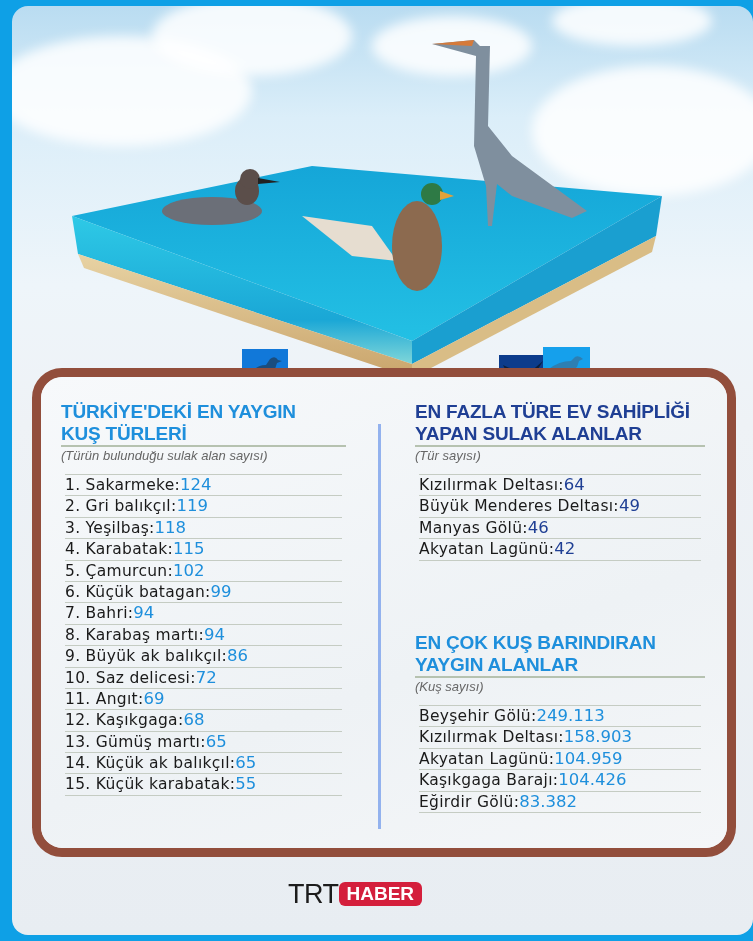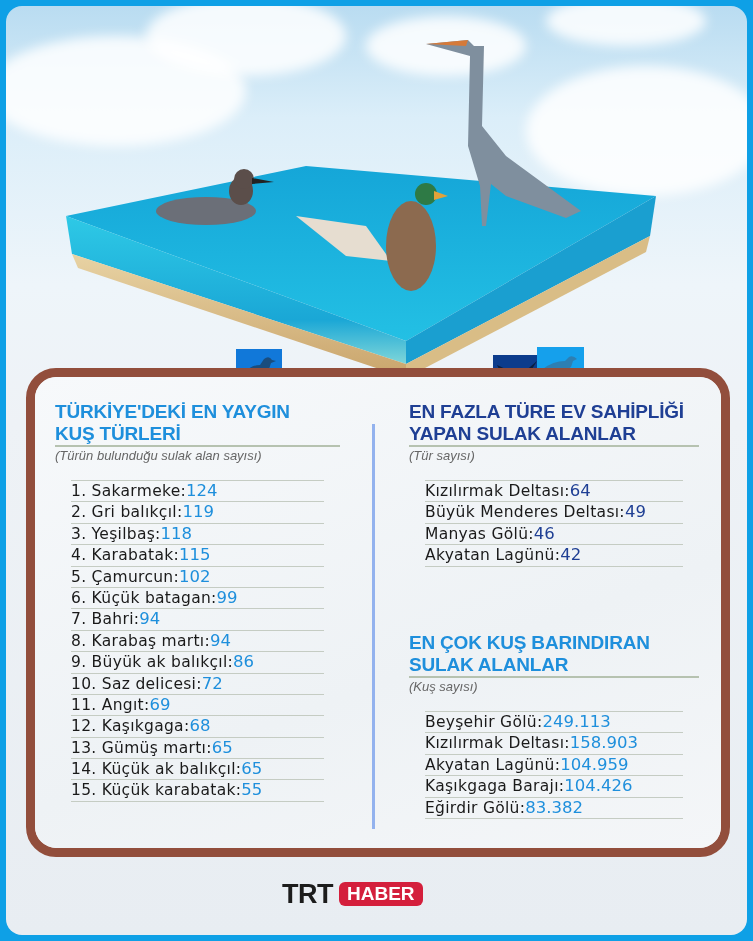--- a/index.html
+++ b/index.html
@@ -2,21 +2,21 @@
 <html><head>
   <meta charset="utf-8">
   <style>
     html, body { margin: 0; padding: 0; }
     body { width: 753px; height: 941px; overflow: hidden; font-family: "DejaVu Sans", sans-serif; }
     .frame {
       position: absolute; left: 0; top: 0; width: 753px; height: 941px;
       background: #0ea0e6; box-sizing: border-box;
     }
     .inner {
-      position: absolute; left: 6px; top: 6px; width: 741px; height: 929px;
+      position: absolute; left: 12px; top: 6px; width: 741px; height: 929px;
       border-radius: 16px; overflow: hidden;
       background: linear-gradient(180deg, #b9dcf1 0%, #dbeef9 12%, #eef5fa 30%, #eef2f6 45%, #e8edf2 100%);
     }
     .cloud { position: absolute; border-radius: 50%; background: rgba(255,255,255,0.85); filter: blur(6px); }
 
     
     .slab { position: absolute; left: 0; top: 0; width: 741px; height: 380px; }
 
     
     .tab { position: absolute; }
@@ -35,31 +35,31 @@
 
     .section { position: absolute; }
     .sec-title {
       font-family: "Liberation Sans", sans-serif; font-weight: 700; font-size: 19px; line-height: 22px;
       letter-spacing: -0.2px; margin: 0;
     }
     .sec-sub {
       font-family: "Liberation Sans", sans-serif; font-style: italic; font-size: 13px; color: #666;
       border-top: 2px solid #b6c2b0; padding-top: 1px; line-height: 16px; margin-bottom: 10px;
     }
-    .list { list-style: none; margin: 16px; padding: 0; border-top: 1px solid #c5ccc3; }
+    .list { list-style: none; margin: 4px; padding: 0; border-top: 1px solid #c5ccc3; }
     .row {
       font-family: "DejaVu Sans", sans-serif; font-size: 15.5px; line-height: 20.4px; height: 20.4px;
       color: #1a1a1a; border-bottom: 1px solid #c5ccc3; white-space: nowrap; letter-spacing: 0.3px;
     }
     .val { font-size: 16.5px; letter-spacing: 0; }
     .val-light { color: #1e8fdc; }
     .val-dark { color: #1f3f94; }
 
     .logo { position: absolute; left: 282px; top: 876px; height: 36px; display: flex; align-items: center; }
-    .logo-trt { font-family: "Liberation Sans", sans-serif; font-weight: 700; font-size: 27px; color: #1c1c1c; letter-spacing: -0.5px; margin-right: 6px; }
+    .logo-trt { font-family: "Liberation Sans", sans-serif; font-weight: 400; font-size: 27px; color: #1c1c1c; letter-spacing: -0.5px; }
     .logo-haber {
       font-family: "Liberation Sans", sans-serif; font-weight: 700; font-size: 19px; color: #fff;
       background: #d41f3c; border-radius: 6px; padding: 1px 8px; letter-spacing: 0px;
     }
   </style>
 </head>
 <body>
 
 <div class="frame">
   <div class="inner">
@@ -172,21 +172,21 @@
             <li class="row"><span>Kızılırmak Deltası:</span><span class="val val-dark">64</span></li>
             <li class="row"><span>Büyük Menderes Deltası:</span><span class="val val-dark">49</span></li>
             <li class="row"><span>Manyas Gölü:</span><span class="val val-dark">46</span></li>
             <li class="row"><span>Akyatan Lagünü:</span><span class="val val-dark">42</span></li>
           </ul>
       </div>
 
       <div class="section" style="left:374px;top:255px;width:290px;">
         <div class="sec-title" style="color:#1e8fdc;">
           <div>EN ÇOK KUŞ BARINDIRAN</div>
-          <div>SULAK ALANLAR</div>
+          <div>YAYGIN ALANLAR</div>
         </div>
         <div class="sec-sub">(Kuş sayısı)</div>
         <ul class="list" id="rb-list">
             <li class="row"><span>Beyşehir Gölü:</span><span class="val val-light">249.113</span></li>
             <li class="row"><span>Kızılırmak Deltası:</span><span class="val val-light">158.903</span></li>
             <li class="row"><span>Akyatan Lagünü:</span><span class="val val-light">104.959</span></li>
             <li class="row"><span>Kaşıkgaga Barajı:</span><span class="val val-light">104.426</span></li>
             <li class="row"><span>Eğirdir Gölü:</span><span class="val val-light">83.382</span></li>
           </ul>
       </div>

